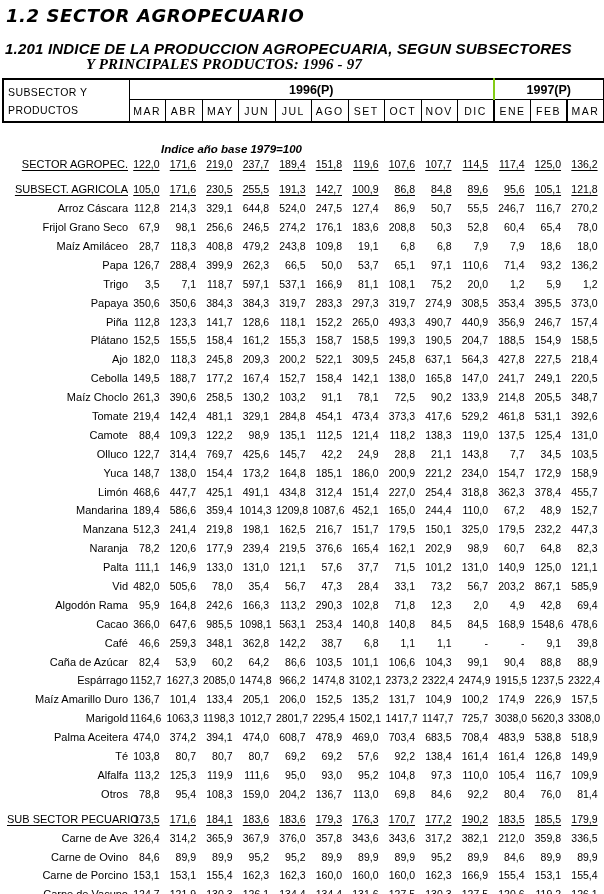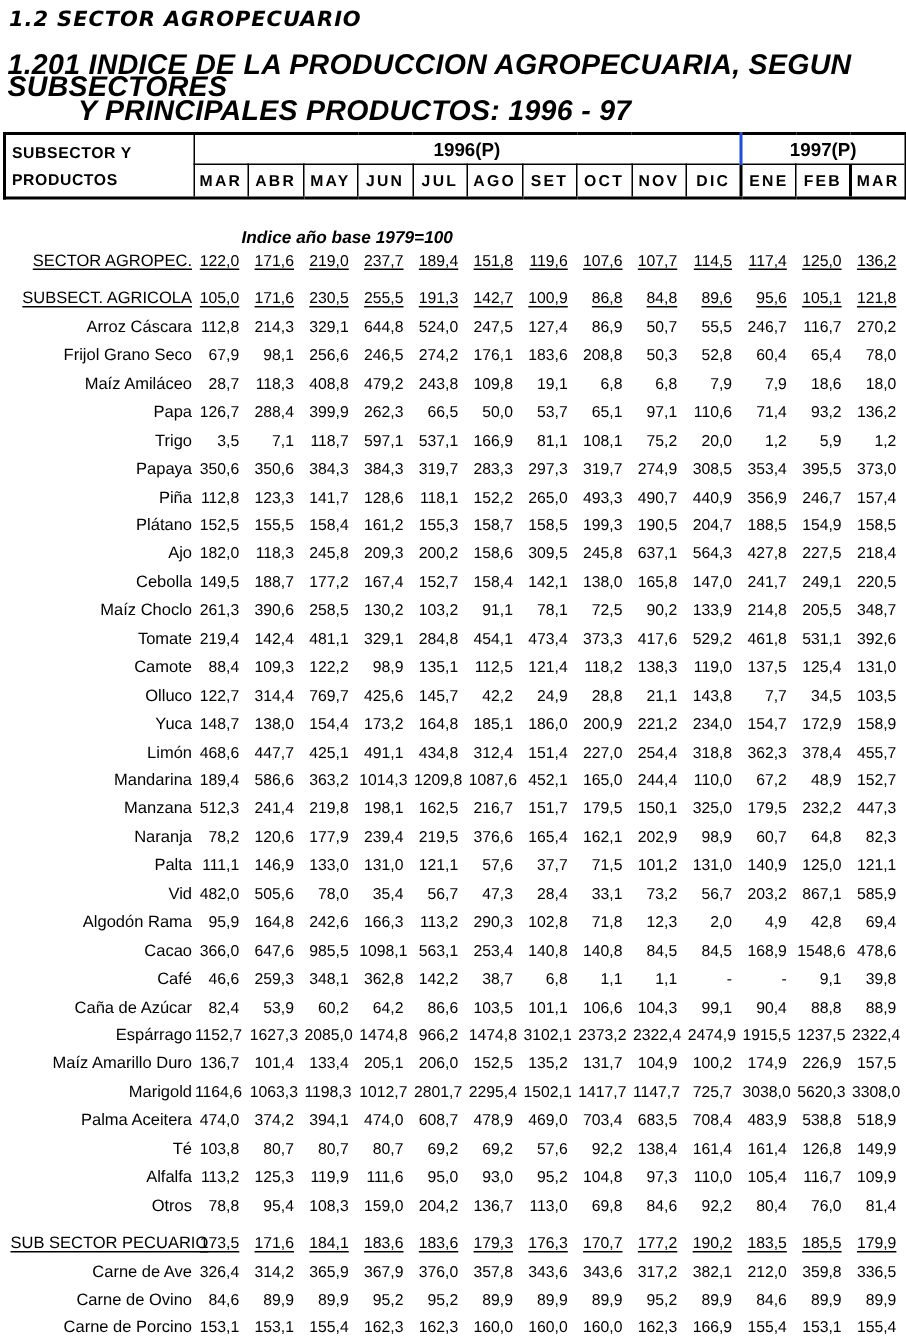--- a/index.html
+++ b/index.html
@@ -1,43 +1,43 @@
 <!DOCTYPE html>
 <html><head>
 <meta charset="utf-8">
 <style>
   html,body{margin:0;padding:0;}
   body{
     width:604px;height:894px;background:#ffffff;color:#000000;
     font-family:"Liberation Sans",sans-serif;overflow:hidden;position:relative;
   }
   .page-title{
-    margin:5px 0 1px 6px;font-style:italic;font-weight:900;font-size:14px;
+    margin:5px 0 1px 6px;font-style:italic;font-weight:900;font-size:18px;
     letter-spacing:.6px;font-family:"DejaVu Sans","Liberation Sans",sans-serif;
   }
   .doc-subtitle{
-    margin:15px 0 0 5px;font-style:italic;font-weight:bold;font-size:19px;
+    margin:15px 0 0 5px;font-style:italic;font-weight:bold;font-size:15px;
     letter-spacing:.2px;line-height:15px;
   }
-  .doc-subtitle2{margin:1px 0 0 52px;}
+  .doc-subtitle2{margin:1px 0 0 86px;font-family:Liberation Serif, serif;}
   table.idx{
     border-collapse:collapse;table-layout:fixed;width:601px;margin:6px 0 0 2px;
   }
   
-  th{font-weight:bold;padding:0;}
+  th{font-weight:normal;padding:0;}
   th.stub{
     border:1px solid #000;border-left:2px solid #000;border-top:2px solid #000;
     border-bottom:2px solid #000;text-align:left;vertical-align:top;
     font-size:10.5px;letter-spacing:.4px;padding:3px 0 0 4px;line-height:18px;
   }
   th.yg{
     border:1px solid #000;border-top:2px solid #000;font-weight:bold;
     font-size:12.5px;height:19px;text-align:center;
   }
-  th.yg-96{border-right:2px solid #1d4ed8;}
+  th.yg-96{border-right:2px solid #84cc16;}
   th.yg-97{border-right:2px solid #000000;}
   th.mh{
     border:1px solid #000;border-bottom:2px solid #000;height:21px;
     font-size:10.5px;letter-spacing:1.5px;text-align:center;
   }
   th.mh.tl{border-left:2px solid #000;}
   th.mh:last-child{border-right:2px solid #000;}
   
   td.note{
     height:26px;font-weight:bold;font-style:italic;font-size:11.5px;
@@ -267,21 +267,21 @@
         <td class="val"><span>154,9</span></td>
         <td class="val"><span>158,5</span></td>
       </tr>
       <tr class="data">
         <td class="lbl"><span>Ajo</span></td>
         <td class="val"><span>182,0</span></td>
         <td class="val"><span>118,3</span></td>
         <td class="val"><span>245,8</span></td>
         <td class="val"><span>209,3</span></td>
         <td class="val"><span>200,2</span></td>
-        <td class="val"><span>158,6</span></td>
+        <td class="val"><span>522,1</span></td>
         <td class="val"><span>309,5</span></td>
         <td class="val"><span>245,8</span></td>
         <td class="val"><span>637,1</span></td>
         <td class="val"><span>564,3</span></td>
         <td class="val"><span>427,8</span></td>
         <td class="val"><span>227,5</span></td>
         <td class="val"><span>218,4</span></td>
       </tr>
       <tr class="data">
         <td class="lbl"><span>Cebolla</span></td>
@@ -392,21 +392,21 @@
         <td class="val"><span>254,4</span></td>
         <td class="val"><span>318,8</span></td>
         <td class="val"><span>362,3</span></td>
         <td class="val"><span>378,4</span></td>
         <td class="val"><span>455,7</span></td>
       </tr>
       <tr class="data">
         <td class="lbl"><span>Mandarina</span></td>
         <td class="val"><span>189,4</span></td>
         <td class="val"><span>586,6</span></td>
-        <td class="val"><span>363,2</span></td>
+        <td class="val"><span>359,4</span></td>
         <td class="val"><span>1014,3</span></td>
         <td class="val"><span>1209,8</span></td>
         <td class="val"><span>1087,6</span></td>
         <td class="val"><span>452,1</span></td>
         <td class="val"><span>165,0</span></td>
         <td class="val"><span>244,4</span></td>
         <td class="val"><span>110,0</span></td>
         <td class="val"><span>67,2</span></td>
         <td class="val"><span>48,9</span></td>
         <td class="val"><span>152,7</span></td>

